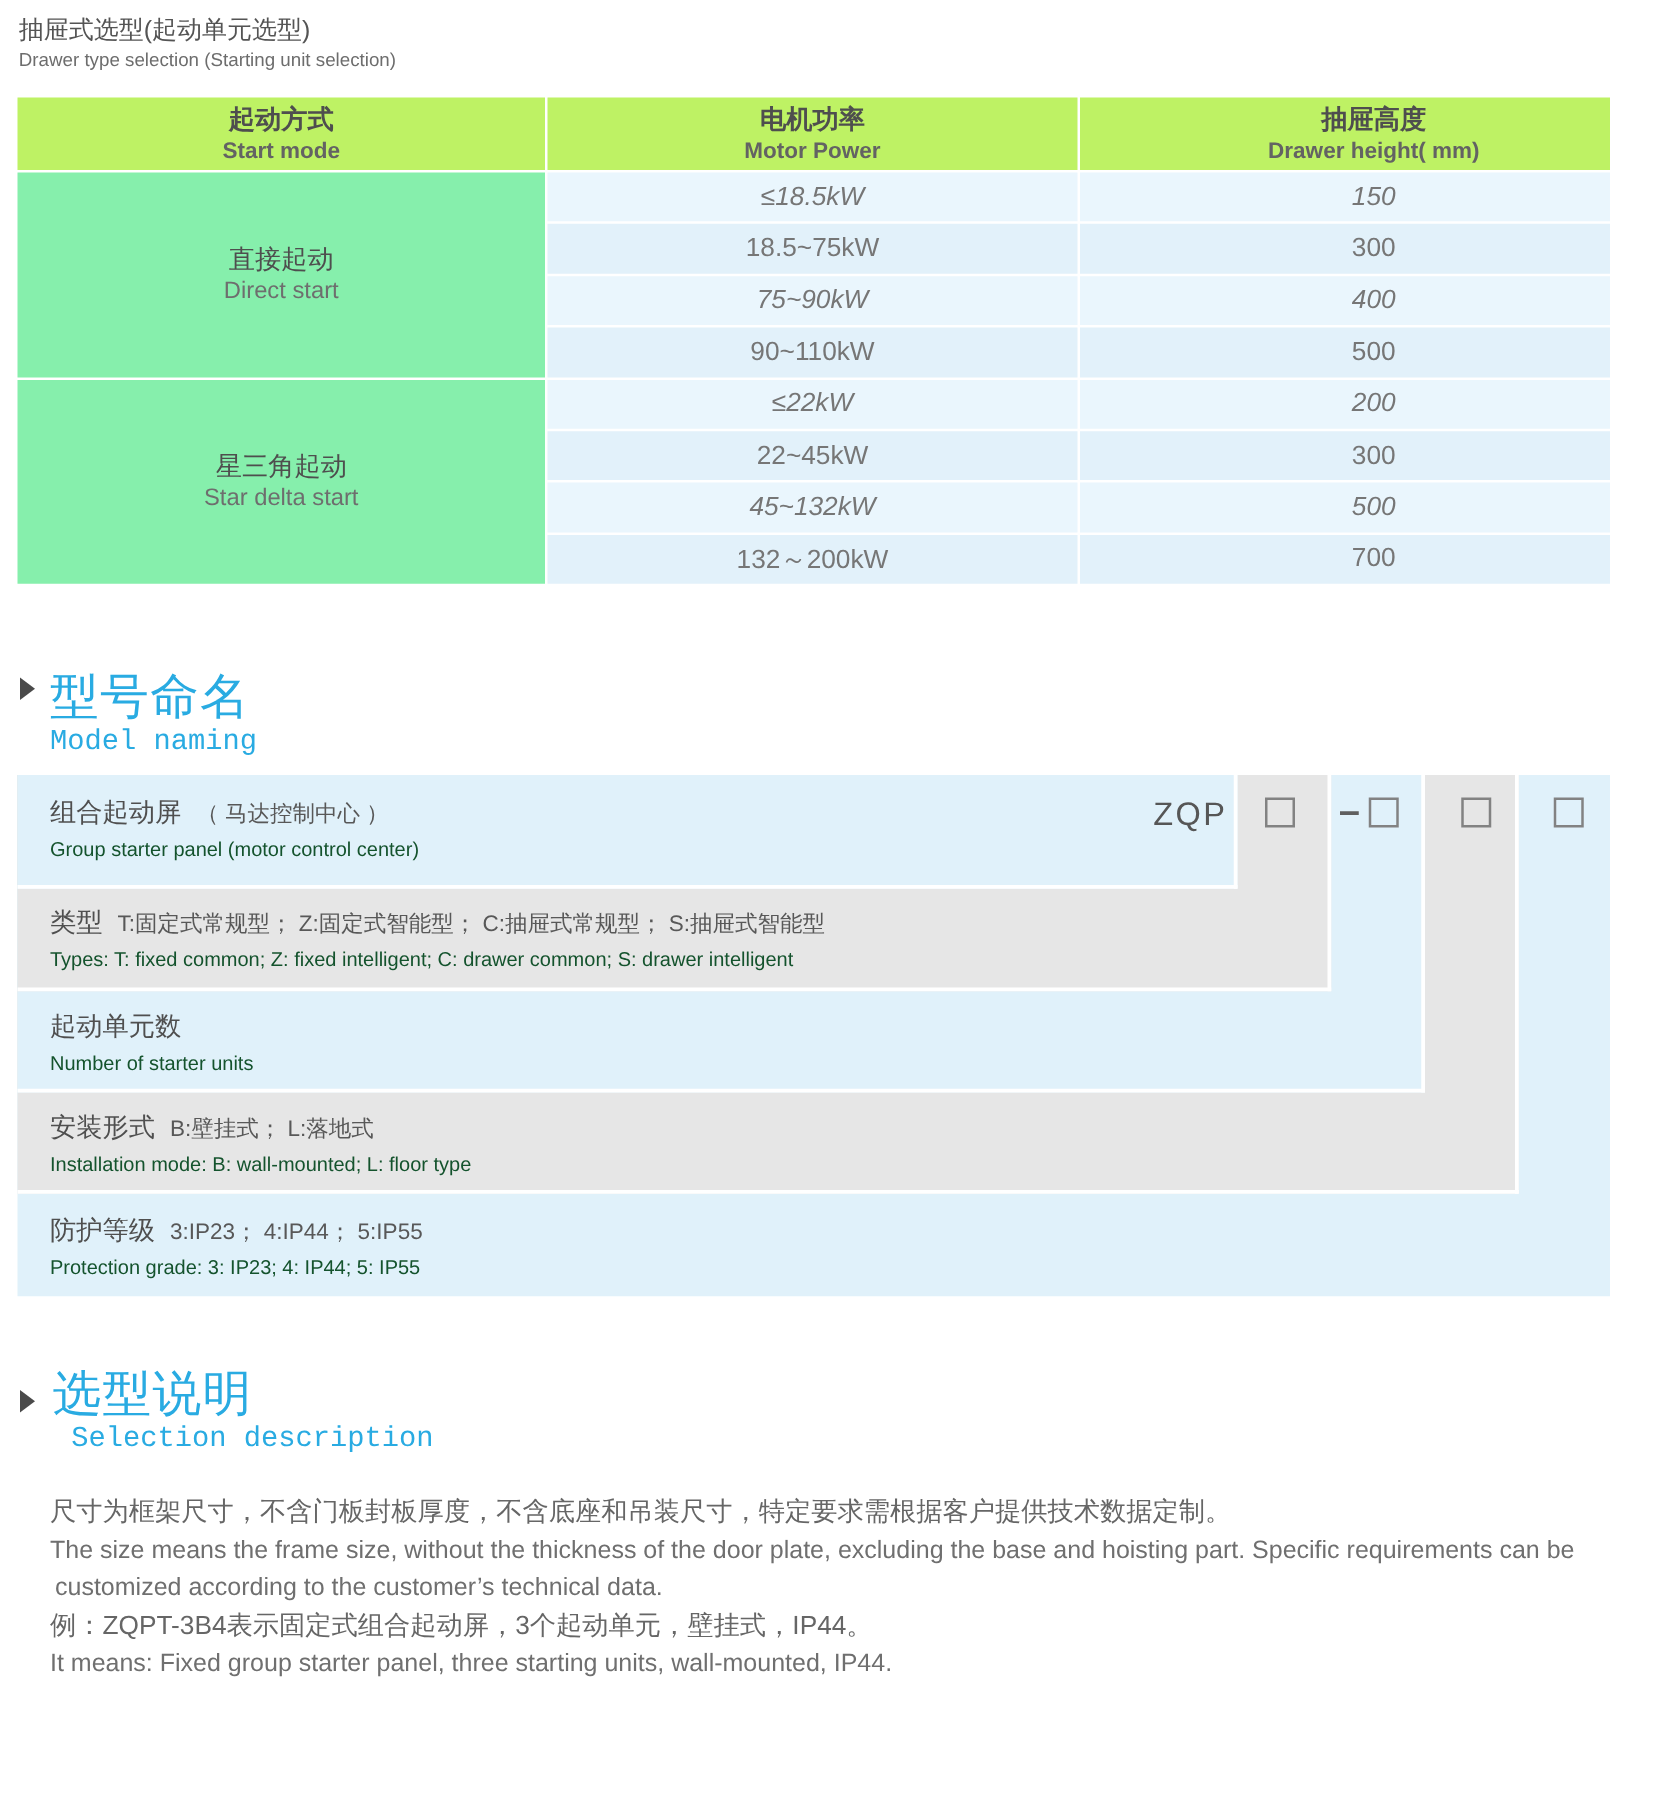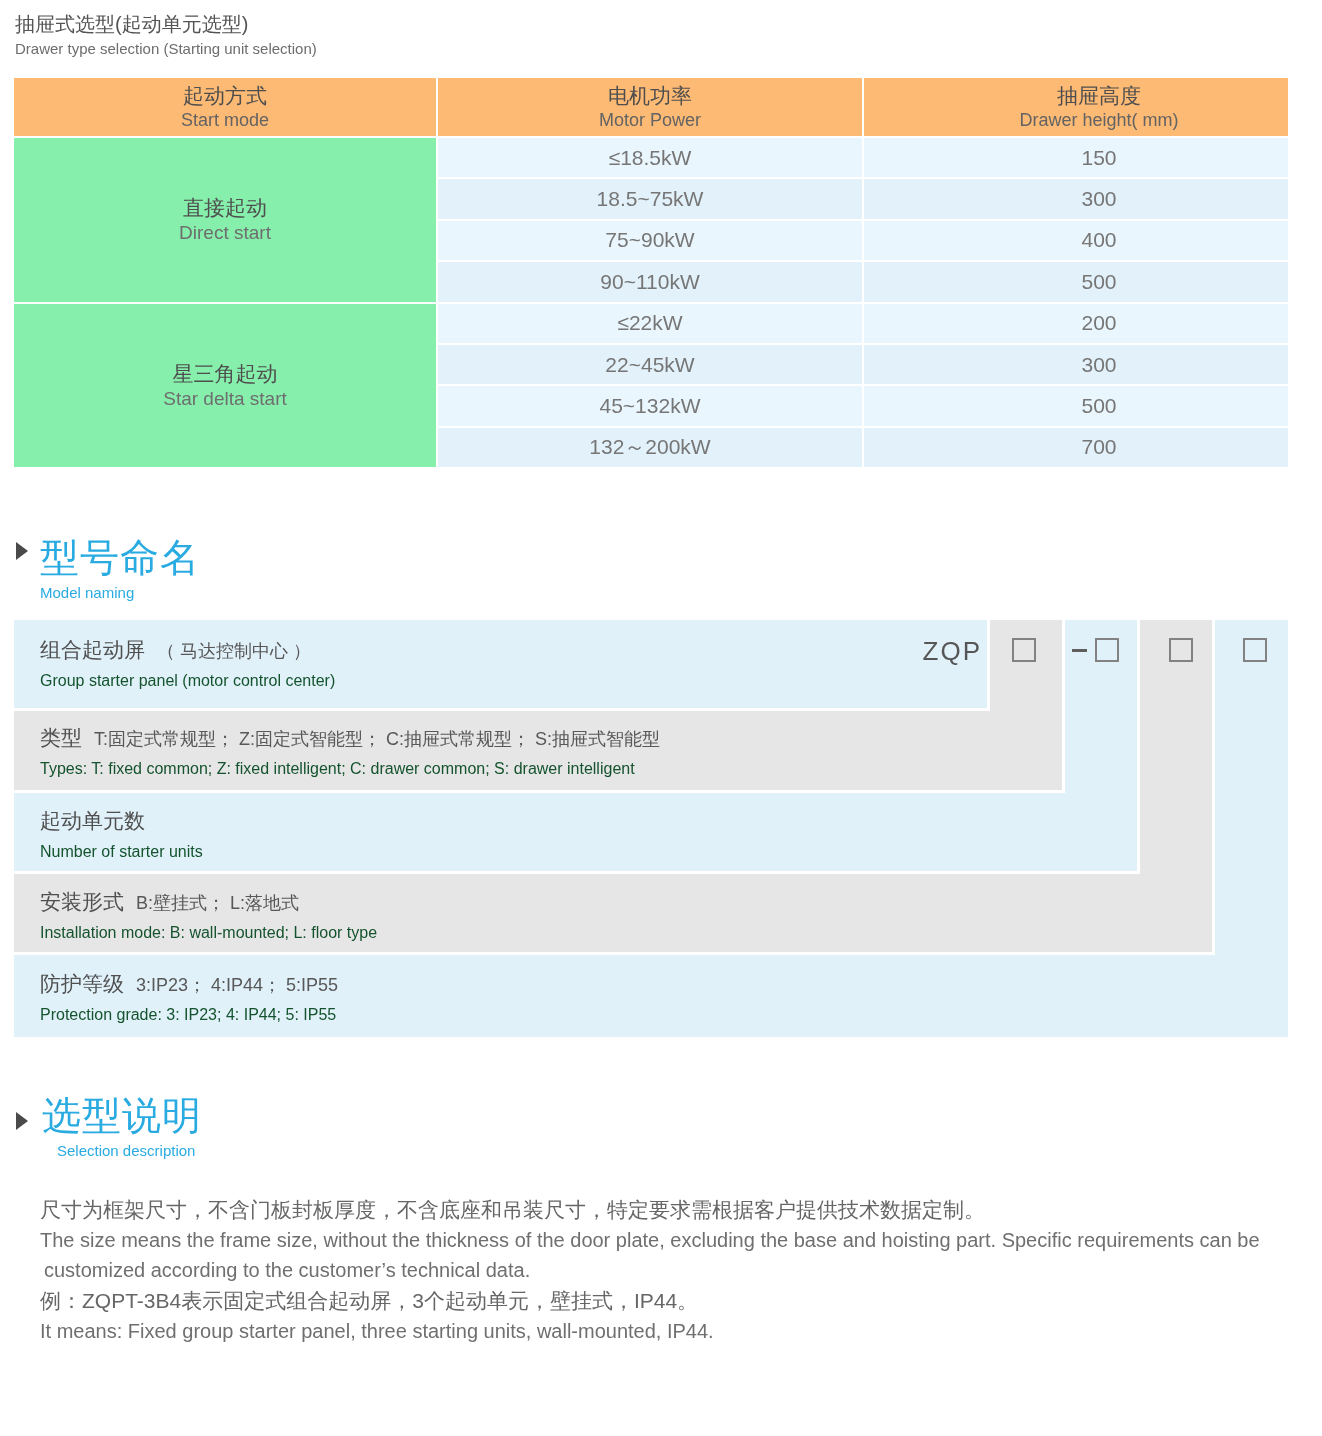--- a/index.html
+++ b/index.html
@@ -12,38 +12,38 @@
   .top-title .zh{font-size:20px;color:#545454;line-height:24px;}
   .top-title .en{font-size:15px;color:#6d6d6d;line-height:22px;margin-top:2px;}
 
   
   .sel-table{
     position:absolute;left:14px;top:78px;
     display:grid;grid-template-columns:422px 424px 424px;
     grid-template-rows:58px repeat(8,39.4px);gap:2px;background:#ffffff;
   }
   .cell{display:flex;flex-direction:column;align-items:center;justify-content:center;text-align:center;}
-  .th{background:#fdba74;}
+  .th{background:#bef264;font-weight:bold;}
   .th .zh{font-size:21px;color:#4e4e4e;line-height:26px;}
   .th .en{font-size:18px;color:#636363;line-height:22px;}
   .mode{background:#86efac;}
   .mode .zh{font-size:21px;color:#4e4e4e;line-height:27px;}
   .mode .en{font-size:19px;color:#6e6e6e;line-height:24px;}
   .val{font-size:21px;color:#767676;}
-  .rowa{background:#eaf6fd;}
+  .rowa{background:#eaf6fd;font-style:italic;}
   .rowb{background:#e2f1fa;}
   .c1{grid-column:1;} .c2{grid-column:2;} .c3{grid-column:3;padding-left:46px;}
   .r1{grid-row:1;} .r2{grid-row:2;} .r3{grid-row:3;} .r4{grid-row:4;} .r5{grid-row:5;}
   .r6{grid-row:6;} .r7{grid-row:7;} .r8{grid-row:8;} .r9{grid-row:9;}
   .span4a{grid-row:2 / span 4;} .span4b{grid-row:6 / span 4;}
 
   
   .sec-head{position:absolute;color:#29abe2;}
   .sec-head .big{font-size:39px;line-height:44px;letter-spacing:1px;}
-  .sec-head .sub{font-size:15px;line-height:26px;}
+  .sec-head .sub{font-size:23px;line-height:26px;font-family:Liberation Mono, monospace;}
   .tri{position:absolute;width:0;height:0;border-top:9px solid transparent;
        border-bottom:9px solid transparent;border-left:12px solid #4a4a4a;}
 
   
   .diagram{position:absolute;left:14px;top:620px;width:1274px;height:417px;}
   .rect{position:absolute;left:0;top:0;box-sizing:border-box;}
   .rect.sep{border-right:3px solid #ffffff;border-bottom:3px solid #ffffff;}
   .bandblue{background:#e0f1fa;}
   .bandgray{background:#e6e6e6;}
   .band-text{position:absolute;left:26px;}

